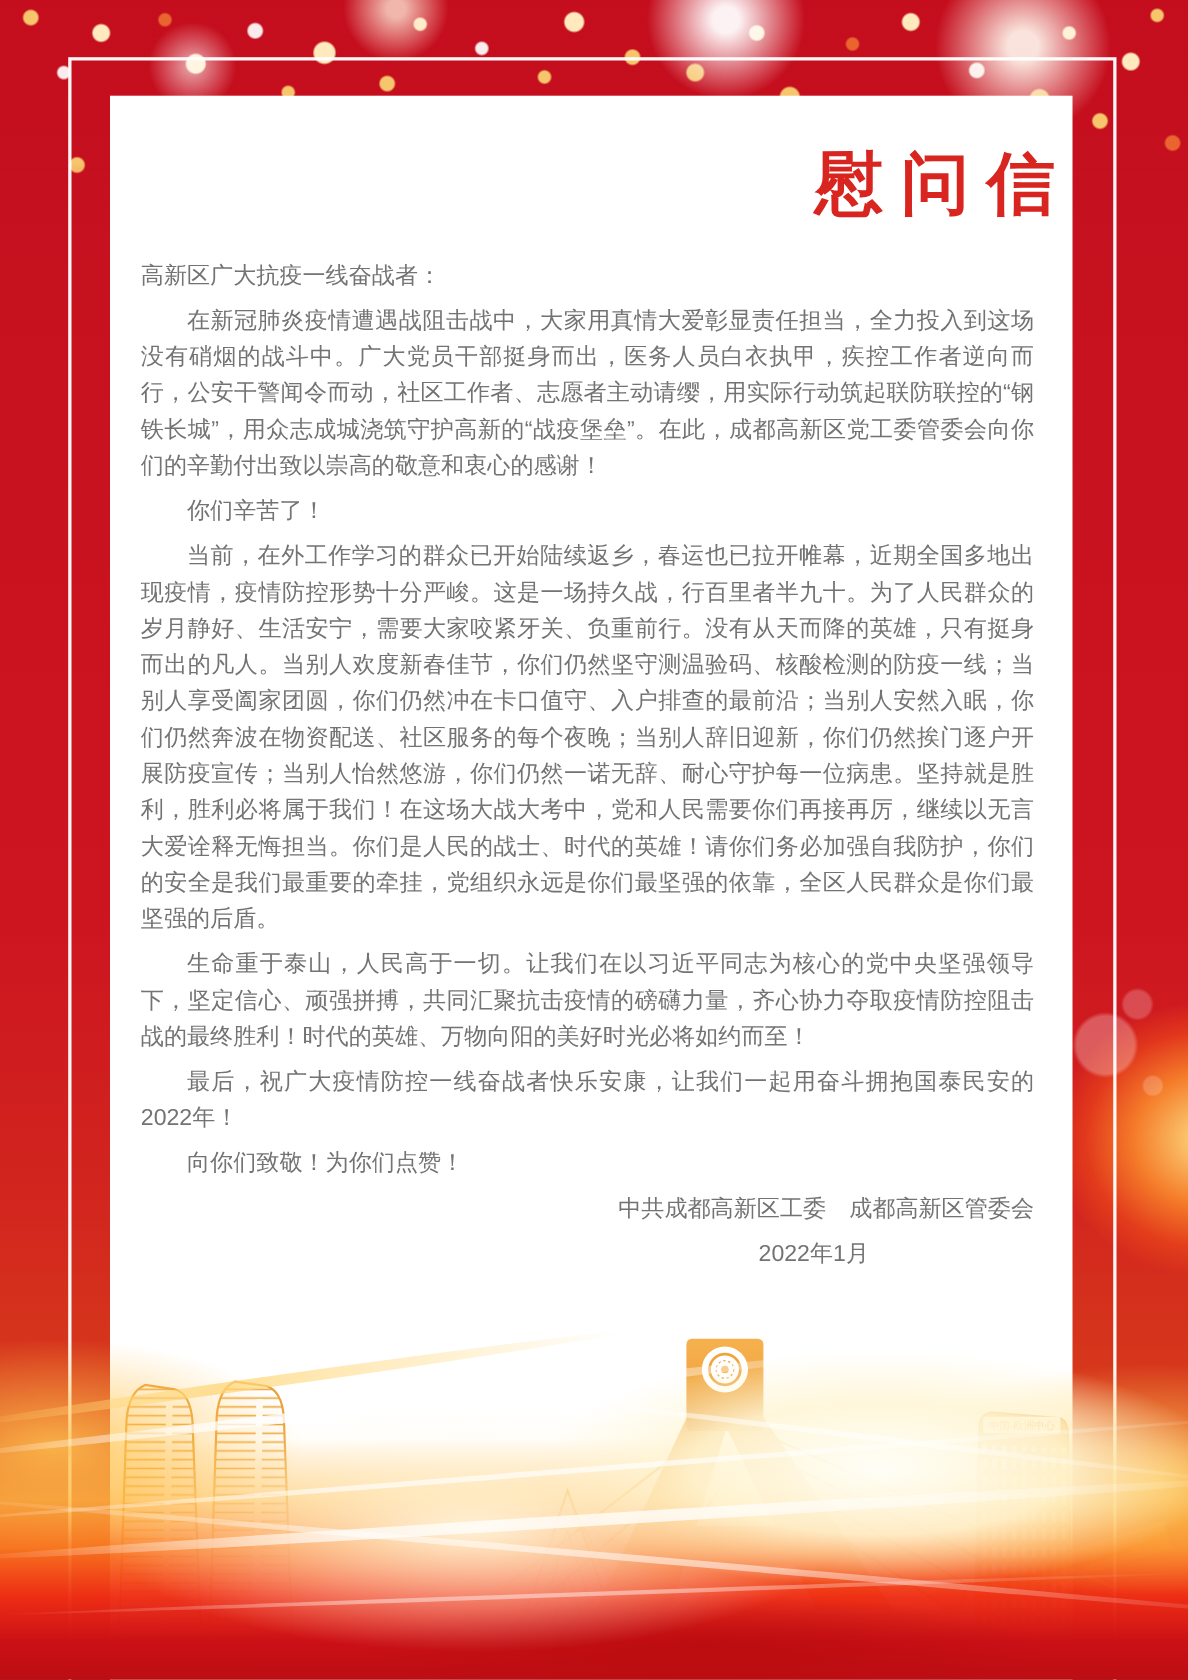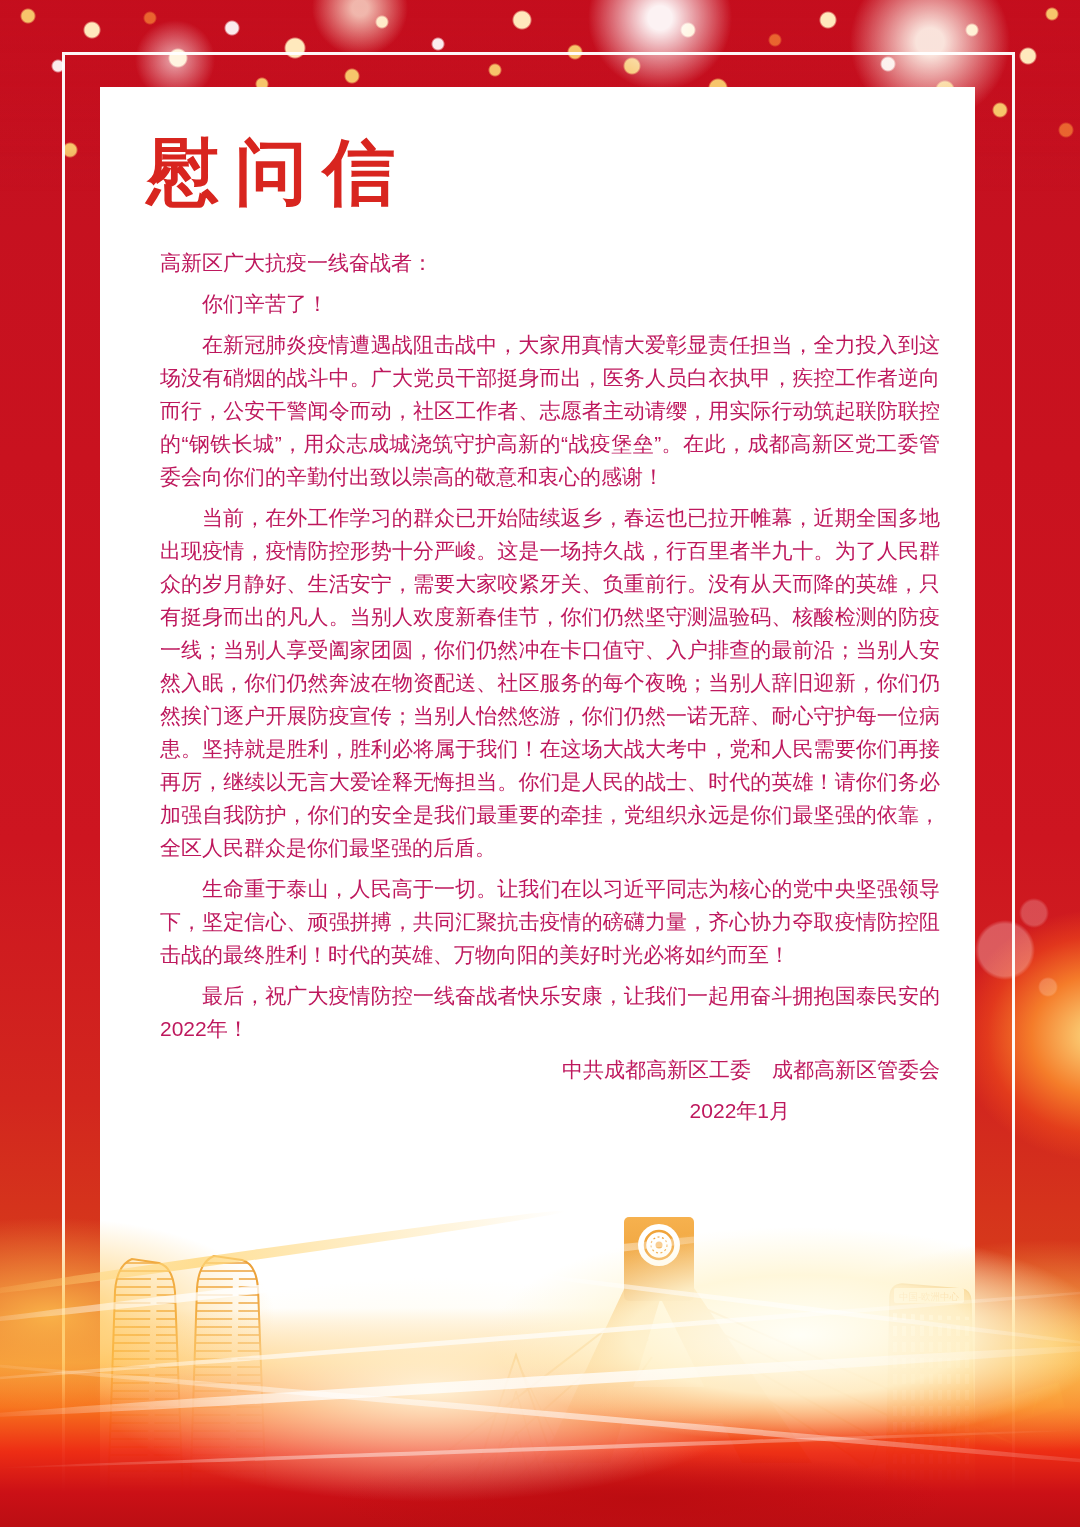--- a/index.html
+++ b/index.html
@@ -72,28 +72,28 @@
       radial-gradient(circle at 84px 48px, rgba(255,255,255,.22) 0 12px, transparent 15px),
       radial-gradient(circle at 98px 122px, rgba(255,255,255,.2) 0 8px, transparent 10px),
       radial-gradient(ellipse 170px 150px at 115% 55%, rgba(255,235,140,.95), rgba(255,150,45,.78) 40%, rgba(250,90,25,.42) 66%, rgba(250,90,25,0) 84%);
   }
   
   .paper{
     position:absolute; left:100px; top:87px; width:875px; height:1440px;
     background:#ffffff; z-index:10;
   }
   .title{
-    margin:44px 0 0; text-align:left;
+    margin:44px 0 0; text-align:right;
     font-family:"DejaVu Serif","Liberation Serif",serif; font-weight:bold;
-    font-size:72px; line-height:1.15; color:#d8251f;
-    letter-spacing:16px; text-indent:16px;padding-left:31px;
+    font-size:62px; line-height:1.15; color:#d8251f;
+    letter-spacing:16px; text-indent:16px;
   }
   .letter-body{
-    padding:24px 35px 0 60px;
-    font-size:21px; line-height:33px; color:#be185d;
+    padding:24px 35px 0 28px;
+    font-size:21px; line-height:33px; color:#737373;
     text-align:justify;
   }
   .letter-body p{margin:8px 0;}
   .indent{text-indent:2em;}
   .sig{margin-top:8px;}
   .sig-org{text-align:right;}
   .sig-date{text-align:right; padding-right:150px; margin-top:6px;}
   
   .frame{
     position:absolute; left:62px; top:52px; width:953px; height:1600px;
@@ -131,25 +131,26 @@
 
 <div class="page">
 
   <div class="bokeh"></div>
   <div class="glow-right"></div>
 
   <div class="paper">
     <h1 class="title">慰问信</h1>
     <div class="letter-body">
       <p class="salutation">高新区广大抗疫一线奋战者：</p>
+      <p class="indent">在新冠肺炎疫情遭遇战阻击战中，大家用真情大爱彰显责任担当，全力投入到这场没有硝烟的战斗中。广大党员干部挺身而出，医务人员白衣执甲，疾控工作者逆向而行，公安干警闻令而动，社区工作者、志愿者主动请缨，用实际行动筑起联防联控的“钢铁长城”，用众志成城浇筑守护高新的“战疫堡垒”。在此，成都高新区党工委管委会向你们的辛勤付出致以崇高的敬意和衷心的感谢！</p>
       <p class="indent">你们辛苦了！</p>
-      <p class="indent">在新冠肺炎疫情遭遇战阻击战中，大家用真情大爱彰显责任担当，全力投入到这场没有硝烟的战斗中。广大党员干部挺身而出，医务人员白衣执甲，疾控工作者逆向而行，公安干警闻令而动，社区工作者、志愿者主动请缨，用实际行动筑起联防联控的“钢铁长城”，用众志成城浇筑守护高新的“战疫堡垒”。在此，成都高新区党工委管委会向你们的辛勤付出致以崇高的敬意和衷心的感谢！</p>
       <p class="indent">当前，在外工作学习的群众已开始陆续返乡，春运也已拉开帷幕，近期全国多地出现疫情，疫情防控形势十分严峻。这是一场持久战，行百里者半九十。为了人民群众的岁月静好、生活安宁，需要大家咬紧牙关、负重前行。没有从天而降的英雄，只有挺身而出的凡人。当别人欢度新春佳节，你们仍然坚守测温验码、核酸检测的防疫一线；当别人享受阖家团圆，你们仍然冲在卡口值守、入户排查的最前沿；当别人安然入眠，你们仍然奔波在物资配送、社区服务的每个夜晚；当别人辞旧迎新，你们仍然挨门逐户开展防疫宣传；当别人怡然悠游，你们仍然一诺无辞、耐心守护每一位病患。坚持就是胜利，胜利必将属于我们！在这场大战大考中，党和人民需要你们再接再厉，继续以无言大爱诠释无悔担当。你们是人民的战士、时代的英雄！请你们务必加强自我防护，你们的安全是我们最重要的牵挂，党组织永远是你们最坚强的依靠，全区人民群众是你们最坚强的后盾。</p>
       <p class="indent">生命重于泰山，人民高于一切。让我们在以习近平同志为核心的党中央坚强领导下，坚定信心、顽强拼搏，共同汇聚抗击疫情的磅礴力量，齐心协力夺取疫情防控阻击战的最终胜利！时代的英雄、万物向阳的美好时光必将如约而至！</p>
       <p class="indent">最后，祝广大疫情防控一线奋战者快乐安康，让我们一起用奋斗拥抱国泰民安的2022年！</p>
+      <p class="indent">向你们致敬！为你们点赞！</p>
       <div class="sig">
         <p class="sig-org">中共成都高新区工委　成都高新区管委会</p>
         <p class="sig-date">2022年1月</p>
       </div>
     </div>
   </div>
 
   <svg class="skyline" viewBox="0 0 1080 332" xmlns="http://www.w3.org/2000/svg">
     <defs>
       <pattern id="hl" patternUnits="userSpaceOnUse" width="10" height="8">

